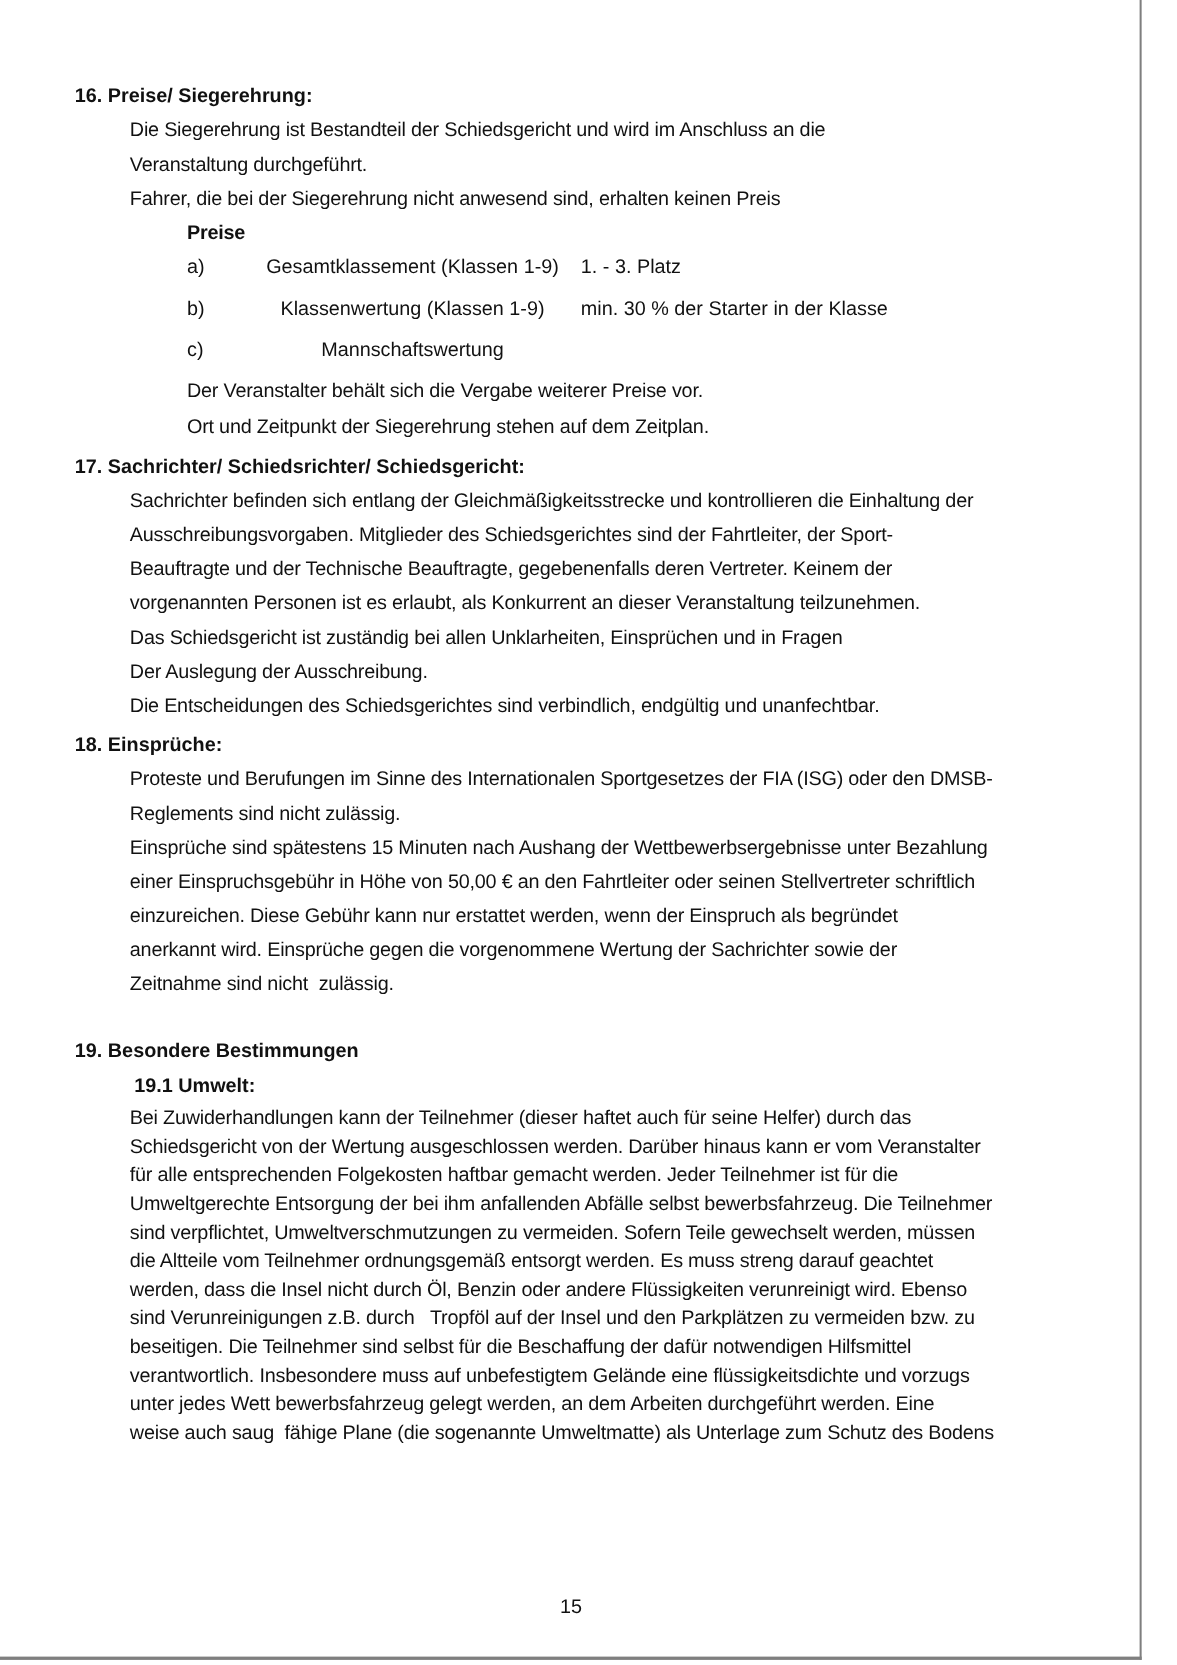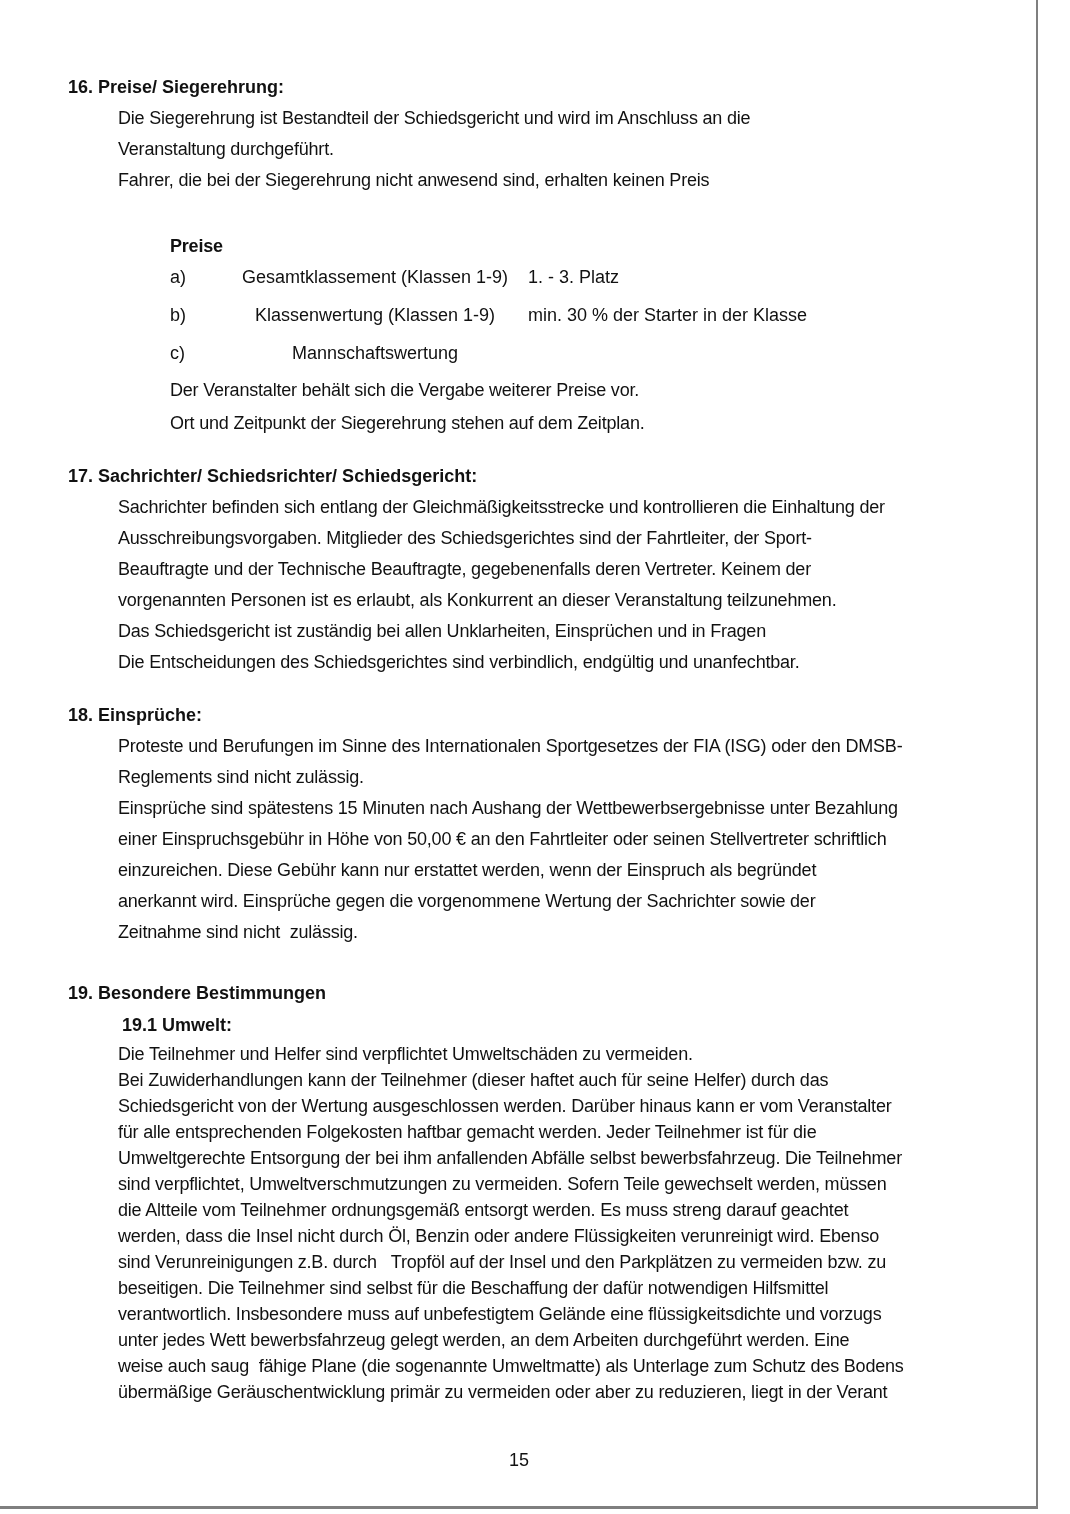--- a/index.html
+++ b/index.html
@@ -12,28 +12,28 @@
     font-size: 18px;
     color: #111111;
     overflow: hidden;
   }
   .content { padding: 72px 0 0 68px; }
   .h1 { font-weight: 700; line-height: 31px; white-space: pre; }
   .h2 { font-weight: 700; line-height: 32px; margin-left: 54px; white-space: pre; }
   .ind1 { margin-left: 50px; }
   .ind2 { margin-left: 102px; }
   .line { line-height: 31px; white-space: pre; letter-spacing: -0.2px; }
-  .bold { font-weight: 700; margin-top: 35px; }
+  .bold { font-weight: 700; }
   .para .line { line-height: 26px; }
   .prize-row { display: flex; line-height: 31px; }
   .col-letter { width: 52px; flex: 0 0 52px; white-space: pre; }
   .col-label { width: 306px; flex: 0 0 306px; white-space: pre; text-align: center; }
   .col-value { white-space: pre; }
   .mt3 { margin-top: 2px; }
-  .mt5 { margin-top: 22px; }
+  .mt5 { margin-top: 5px; }
   .mt6 { margin-top: 6px; }
   .mt7 { margin-top: 7px; }
   .mt17 { margin-top: 30px; }
   .footer {
     position: absolute;
     top: 1447px;
     left: 0;
     right: 0;
     text-align: center;
     line-height: 26px;
@@ -88,51 +88,50 @@
       <div class="line mt3">Ort und Zeitpunkt der Siegerehrung stehen auf dem Zeitplan.</div>
     </div>
 
     <div class="h1 mt5">17. Sachrichter/ Schiedsrichter/ Schiedsgericht:</div>
     <div class="ind1">
       <div class="line">Sachrichter befinden sich entlang der Gleichmäßigkeitsstrecke und kontrollieren die Einhaltung der</div>
       <div class="line">Ausschreibungsvorgaben. Mitglieder des Schiedsgerichtes sind der Fahrtleiter, der Sport-</div>
       <div class="line">Beauftragte und der Technische Beauftragte, gegebenenfalls deren Vertreter. Keinem der</div>
       <div class="line">vorgenannten Personen ist es erlaubt, als Konkurrent an dieser Veranstaltung teilzunehmen.</div>
       <div class="line">Das Schiedsgericht ist zuständig bei allen Unklarheiten, Einsprüchen und in Fragen</div>
+      <div class="line">Der Auslegung der Ausschreibung.</div>
       <div class="line">Die Entscheidungen des Schiedsgerichtes sind verbindlich, endgültig und unanfechtbar.</div>
     </div>
 
     <div class="h1 mt5">18. Einsprüche:</div>
     <div class="ind1">
       <div class="line">Proteste und Berufungen im Sinne des Internationalen Sportgesetzes der FIA (ISG) oder den DMSB-</div>
       <div class="line">Reglements sind nicht zulässig.</div>
       <div class="line">Einsprüche sind spätestens 15 Minuten nach Aushang der Wettbewerbsergebnisse unter Bezahlung</div>
       <div class="line">einer Einspruchsgebühr in Höhe von 50,00 € an den Fahrtleiter oder seinen Stellvertreter schriftlich</div>
       <div class="line">einzureichen. Diese Gebühr kann nur erstattet werden, wenn der Einspruch als begründet</div>
       <div class="line">anerkannt wird. Einsprüche gegen die vorgenommene Wertung der Sachrichter sowie der</div>
       <div class="line">Zeitnahme sind nicht  zulässig.</div>
     </div>
 
     <div class="h1 mt17">19. Besondere Bestimmungen</div>
     <div class="h2">19.1 Umwelt:</div>
     <div class="ind1 para">
-      <div class="line">Die Teilnehmer und Helfer sind verpflichtet Umweltschäden zu vermeiden.</div>
       <div class="line">Bei Zuwiderhandlungen kann der Teilnehmer (dieser haftet auch für seine Helfer) durch das</div>
       <div class="line">Schiedsgericht von der Wertung ausgeschlossen werden. Darüber hinaus kann er vom Veranstalter</div>
       <div class="line">für alle entsprechenden Folgekosten haftbar gemacht werden. Jeder Teilnehmer ist für die</div>
       <div class="line">Umweltgerechte Entsorgung der bei ihm anfallenden Abfälle selbst bewerbsfahrzeug. Die Teilnehmer</div>
       <div class="line">sind verpflichtet, Umweltverschmutzungen zu vermeiden. Sofern Teile gewechselt werden, müssen</div>
       <div class="line">die Altteile vom Teilnehmer ordnungsgemäß entsorgt werden. Es muss streng darauf geachtet</div>
       <div class="line">werden, dass die Insel nicht durch Öl, Benzin oder andere Flüssigkeiten verunreinigt wird. Ebenso</div>
       <div class="line">sind Verunreinigungen z.B. durch   Tropföl auf der Insel und den Parkplätzen zu vermeiden bzw. zu</div>
       <div class="line">beseitigen. Die Teilnehmer sind selbst für die Beschaffung der dafür notwendigen Hilfsmittel</div>
       <div class="line">verantwortlich. Insbesondere muss auf unbefestigtem Gelände eine flüssigkeitsdichte und vorzugs</div>
       <div class="line">unter jedes Wett bewerbsfahrzeug gelegt werden, an dem Arbeiten durchgeführt werden. Eine</div>
       <div class="line">weise auch saug  fähige Plane (die sogenannte Umweltmatte) als Unterlage zum Schutz des Bodens</div>
-      <div class="line">übermäßige Geräuschentwicklung primär zu vermeiden oder aber zu reduzieren, liegt in der Verant</div>
     </div>
 
   </div>
 
   <div class="footer">15</div>
   <div class="edge-right"></div>
   <div class="edge-bottom"></div>
 </div>
 
 </body></html>

